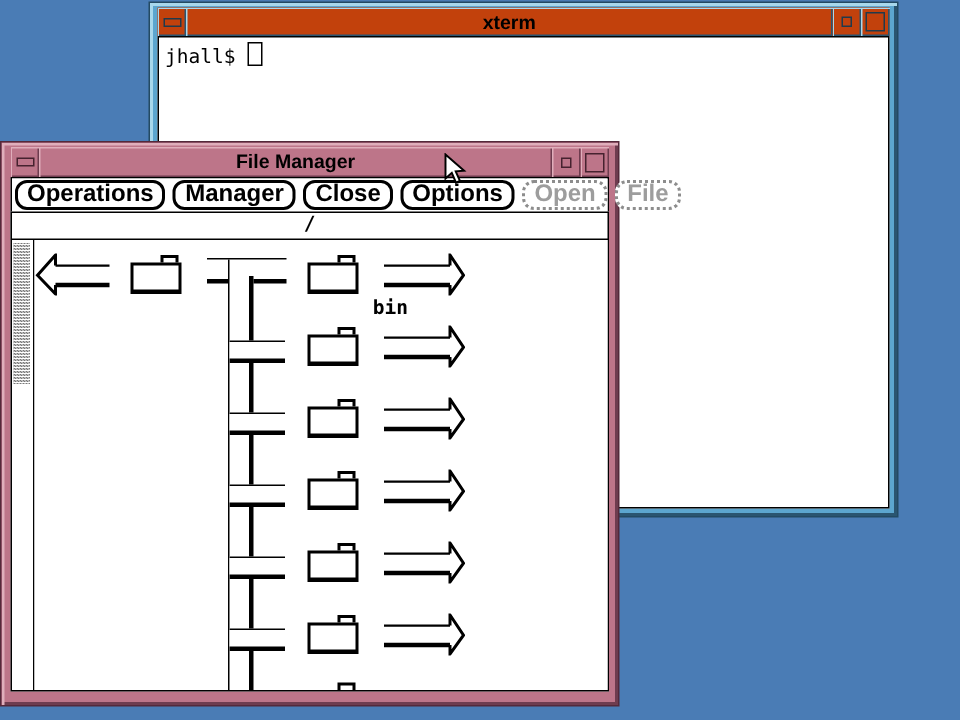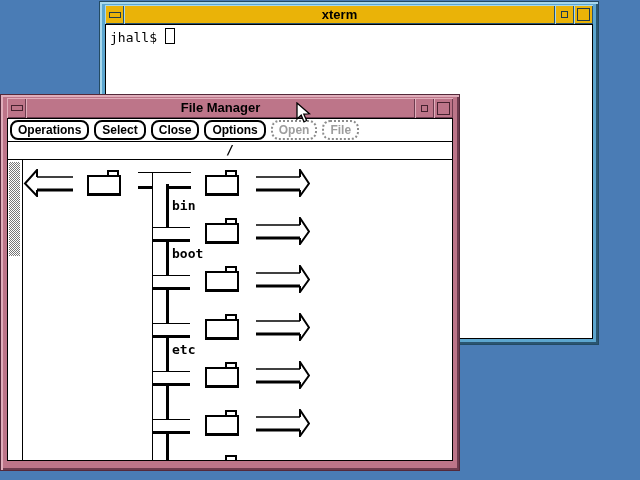--- a/index.html
+++ b/index.html
@@ -11,34 +11,33 @@
   .window { position:absolute; }
 
   
   .xterm-win {
     left:100px; top:2px; width:498px; height:342px;
     background:#5ca6cf;
     box-shadow: inset 2px 2px 0 #a8d8ec, inset -2px -2px 0 #2a5570, 0 0 0 1px #234a63;
   }
   .xterm-win .titlebar {
     position:absolute; left:5px; top:3px; right:5px; height:19px;
-    display:flex; background:#eab308;
+    display:flex; background:#c2410c;
   }
   .xterm-win .tb-piece { box-shadow: inset 1px 1px 0 #a8d8ec, inset -1px -1px 0 #2a5570; }
   .xterm-win .client {
     position:absolute; left:5px; top:22px; right:5px; bottom:5px;
     background:#fff; border:1px solid #000;
   }
 
   
   .fm-win {
     left:1px; top:95px; width:411px; height:375px;
     background:#bd7589;
     box-shadow: inset 2px 2px 0 #e0aebb, inset -2px -2px 0 #6e3c4f, 0 0 0 1px #54293a;
-    padding-left: 47px;
   }
   .fm-win .titlebar {
     position:absolute; left:6px; top:3px; right:6px; height:20px;
     display:flex; background:#bd7589;
   }
   .fm-win .tb-piece { box-shadow: inset 1px 1px 0 #e0aebb, inset -1px -1px 0 #6e3c4f; }
   .fm-win .client {
     position:absolute; left:6px; top:23px; right:6px; bottom:9px;
     background:#fff; border:1px solid #000;
   }
@@ -60,21 +59,21 @@
     margin-left:8px; vertical-align:-2px; background:#fff;
   }
 
   
   .fm-menubar {
     position:absolute; left:0; top:0; right:0; height:22px;
     display:flex; align-items:center; padding-left:2px; gap:5px; background:#fff;
   }
   .fm-btn {
     border:2px solid #000; border-radius:8px; background:#fff; color:#000;
-    font-family:"Liberation Sans", sans-serif; font-weight:bold; font-size:12px;
+    font-family:"Liberation Sans", sans-serif; font-weight:bold; font-size:16px;
     padding:1px 6px; line-height:14px;
   }
   .fm-btn.disabled { border:2px dotted #8d8d8d; color:#9d9d9d; }
 
   .fm-pathbox {
     position:absolute; left:-1px; right:-1px; top:22px; height:19px;
     border:1px solid #000; background:#fff; box-sizing:border-box;
     text-align:center; font:bold 13px "DejaVu Sans Mono", monospace; line-height:16px; color:#000;
   }
 
@@ -115,21 +114,21 @@
   .folder .tab {
     position:absolute; top:0; right:2px; width:12px; height:8px;
     border:2px solid #000; background:#fff; box-sizing:border-box;
   }
   .folder .fbody {
     position:absolute; top:5px; left:0; right:0; bottom:0;
     border:2px solid #000; border-bottom-width:3px; background:#fff; box-sizing:border-box;
   }
 
   .flabel {
-    position:absolute; left:149px; width:100px; text-align:left;
+    position:absolute; left:149px; width:100px; text-align:right;
     font:bold 13px "DejaVu Sans Mono", monospace; color:#000;
   }
 
   .rarrow { position:absolute; left:231px; width:56px; height:28px; }
   .larrow { position:absolute; left:0; top:9px; width:52px; height:28px; }
 
   .mouse-cursor { position:absolute; left:296px; top:102px; z-index:99; }
 </style>
 </head>
 <body>
@@ -167,21 +166,21 @@
       </div>
       <div class="tb-btn tb-piece">
         <div class="glyph-box"></div>
       </div>
     </div>
 
     <div class="client">
 
       <div class="fm-menubar">
         <button class="fm-btn">Operations</button>
-        <button class="fm-btn">Select</button>
+        <button class="fm-btn">Manager</button>
         <button class="fm-btn">Close</button>
         <button class="fm-btn">Options</button>
         <button class="fm-btn disabled">Open</button>
         <button class="fm-btn disabled">File</button>
       </div>
 
       <div class="fm-pathbox">/</div>
 
       <div class="fm-scrollbar">
         <div class="fm-scroll-thumb"></div>
@@ -217,42 +216,40 @@
         <svg class="rarrow" style="top:9px;" viewBox="0 0 56 28">
           <line x1="2" y1="8" x2="46" y2="8" stroke="#000" stroke-width="1.5"></line>
           <line x1="2" y1="21" x2="46" y2="21" stroke="#000" stroke-width="3"></line>
           <path d="M46,8 L46,1 L55,14.5 L46,27 L46,21" fill="none" stroke="#000" stroke-width="2"></path>
         </svg>
 
         <div class="folder" style="left:182px; top:58px;">
           <div class="tab"></div>
             <div class="fbody"></div>
         </div>
-        <div class="flabel" style="top:86px;">boot</div>
         <svg class="rarrow" style="top:57px;" viewBox="0 0 56 28">
           <line x1="2" y1="8" x2="46" y2="8" stroke="#000" stroke-width="1.5"></line>
           <line x1="2" y1="21" x2="46" y2="21" stroke="#000" stroke-width="3"></line>
           <path d="M46,8 L46,1 L55,14.5 L46,27 L46,21" fill="none" stroke="#000" stroke-width="2"></path>
         </svg>
 
         <div class="folder" style="left:182px; top:106px;">
           <div class="tab"></div>
             <div class="fbody"></div>
         </div>
         <svg class="rarrow" style="top:105px;" viewBox="0 0 56 28">
           <line x1="2" y1="8" x2="46" y2="8" stroke="#000" stroke-width="1.5"></line>
           <line x1="2" y1="21" x2="46" y2="21" stroke="#000" stroke-width="3"></line>
           <path d="M46,8 L46,1 L55,14.5 L46,27 L46,21" fill="none" stroke="#000" stroke-width="2"></path>
         </svg>
 
         <div class="folder" style="left:182px; top:154px;">
           <div class="tab"></div>
             <div class="fbody"></div>
         </div>
-        <div class="flabel" style="top:182px;">etc</div>
         <svg class="rarrow" style="top:153px;" viewBox="0 0 56 28">
           <line x1="2" y1="8" x2="46" y2="8" stroke="#000" stroke-width="1.5"></line>
           <line x1="2" y1="21" x2="46" y2="21" stroke="#000" stroke-width="3"></line>
           <path d="M46,8 L46,1 L55,14.5 L46,27 L46,21" fill="none" stroke="#000" stroke-width="2"></path>
         </svg>
 
         <div class="folder" style="left:182px; top:202px;">
           <div class="tab"></div>
             <div class="fbody"></div>
         </div>

